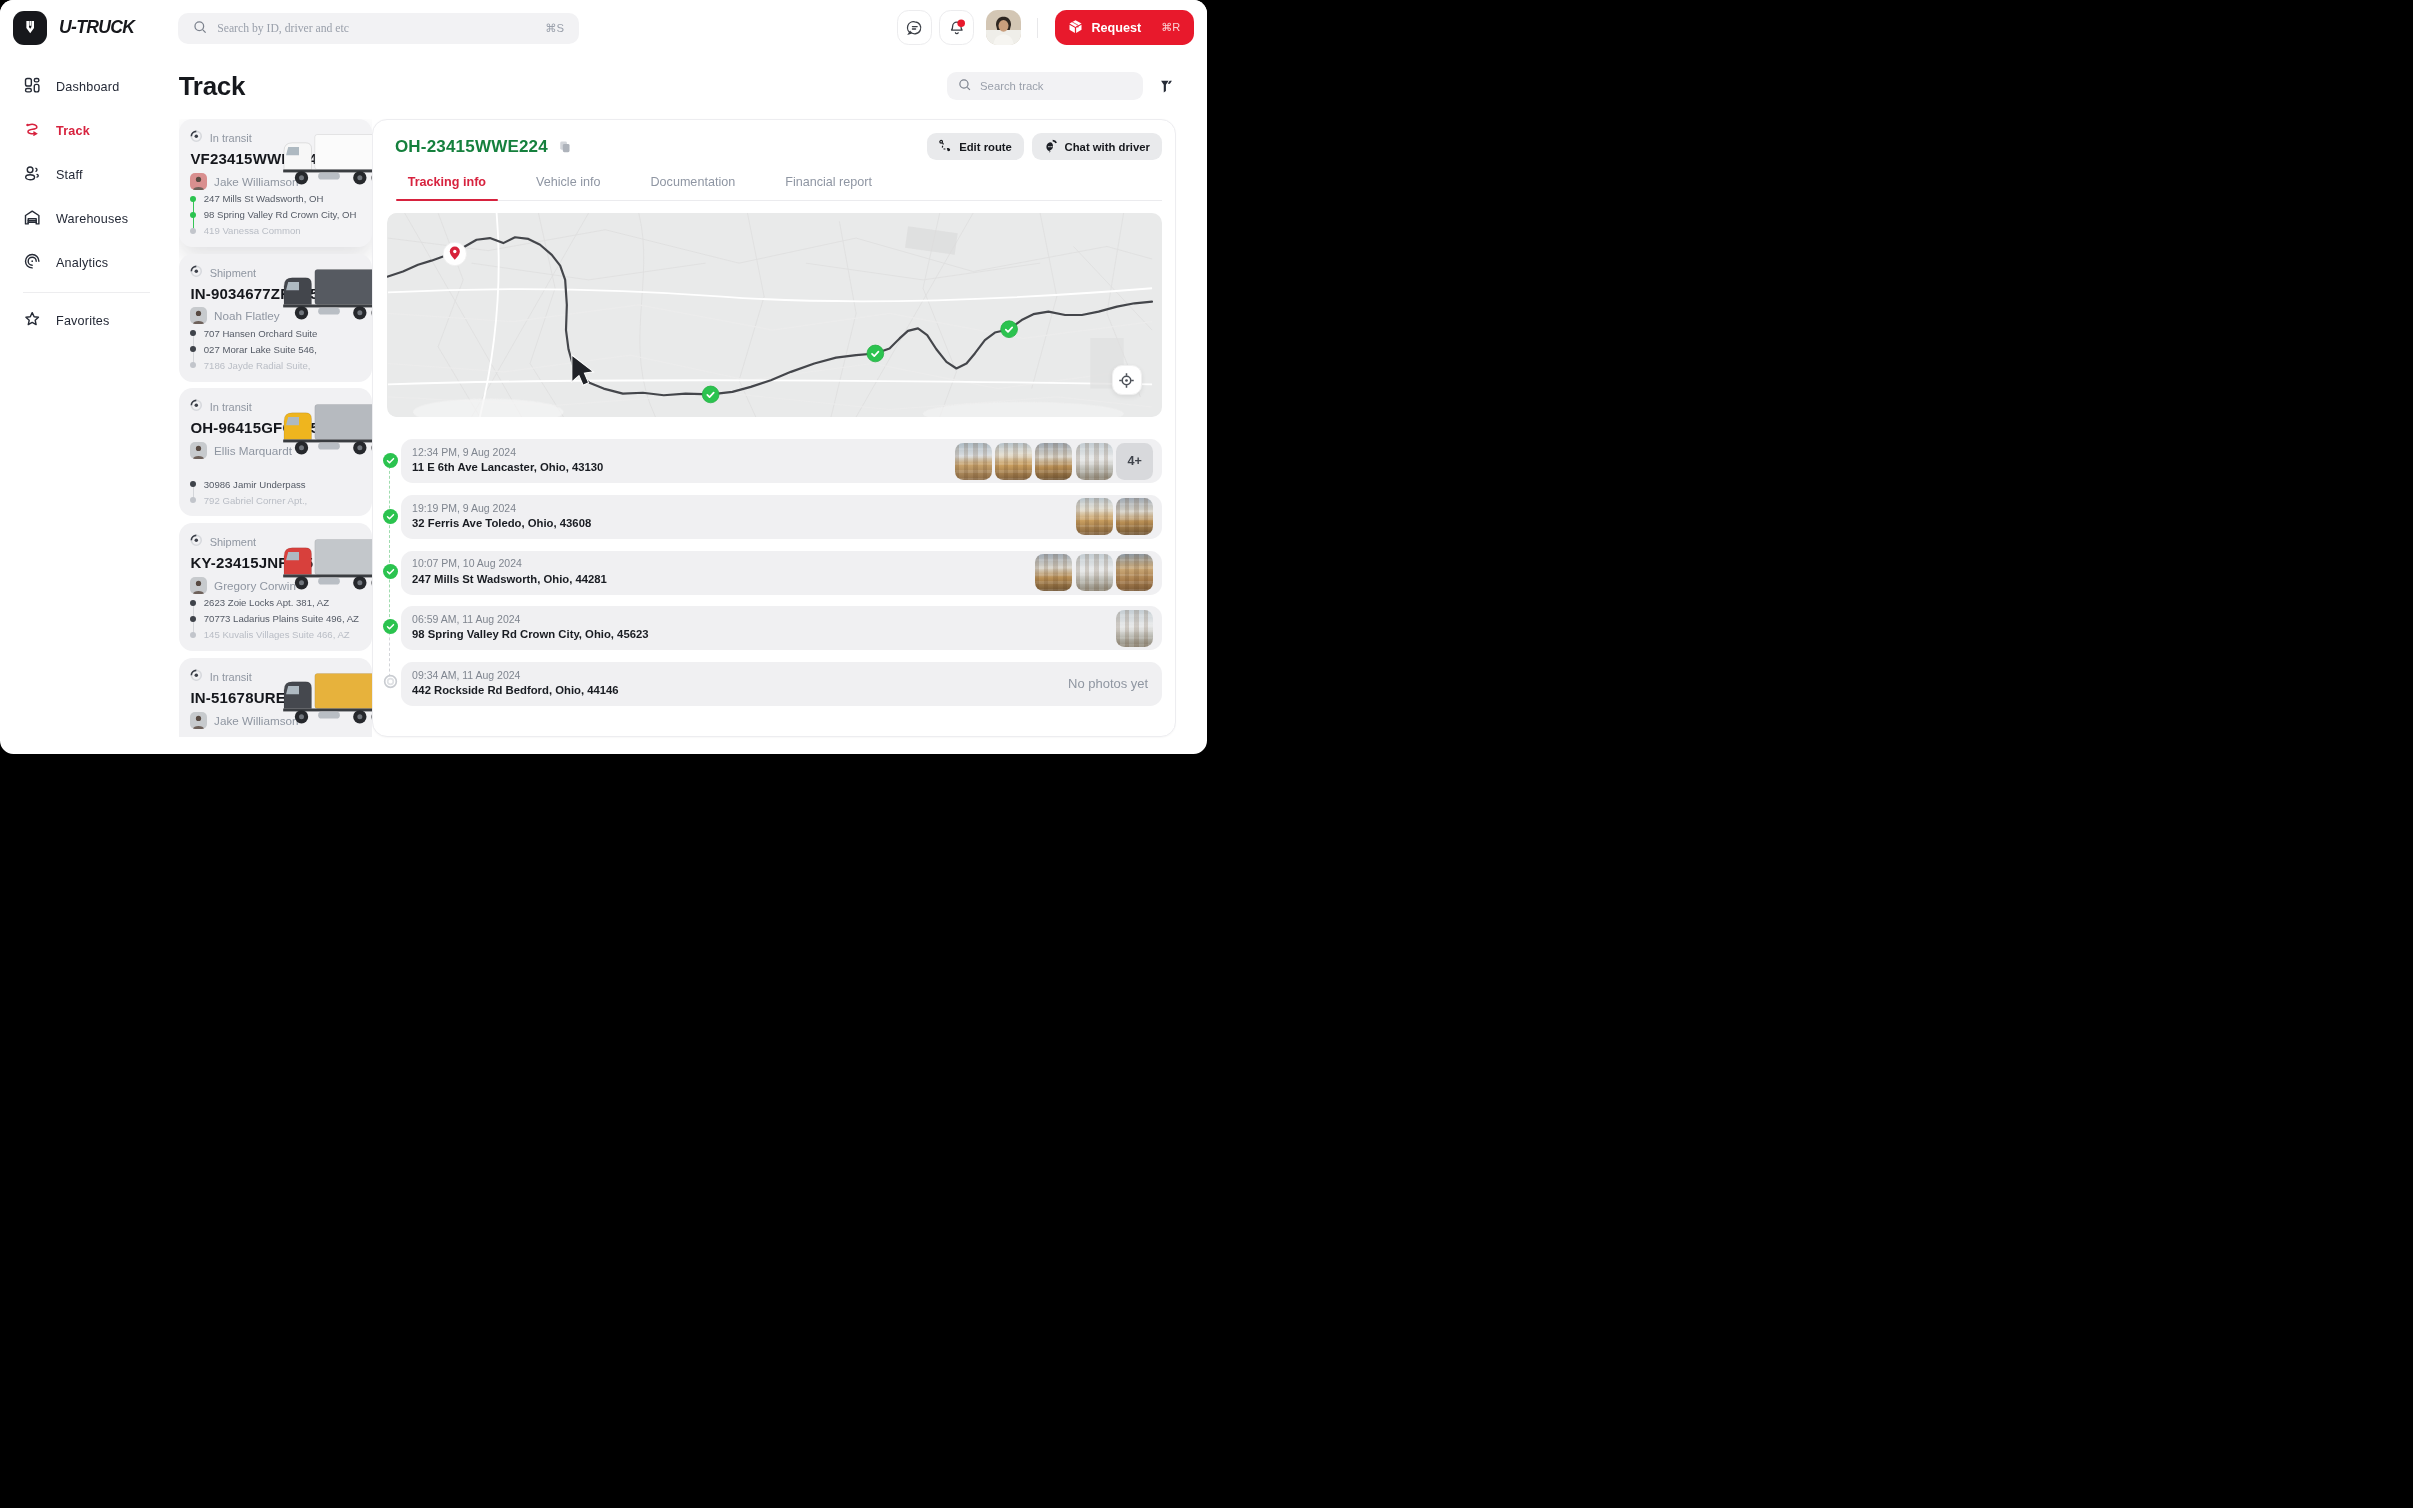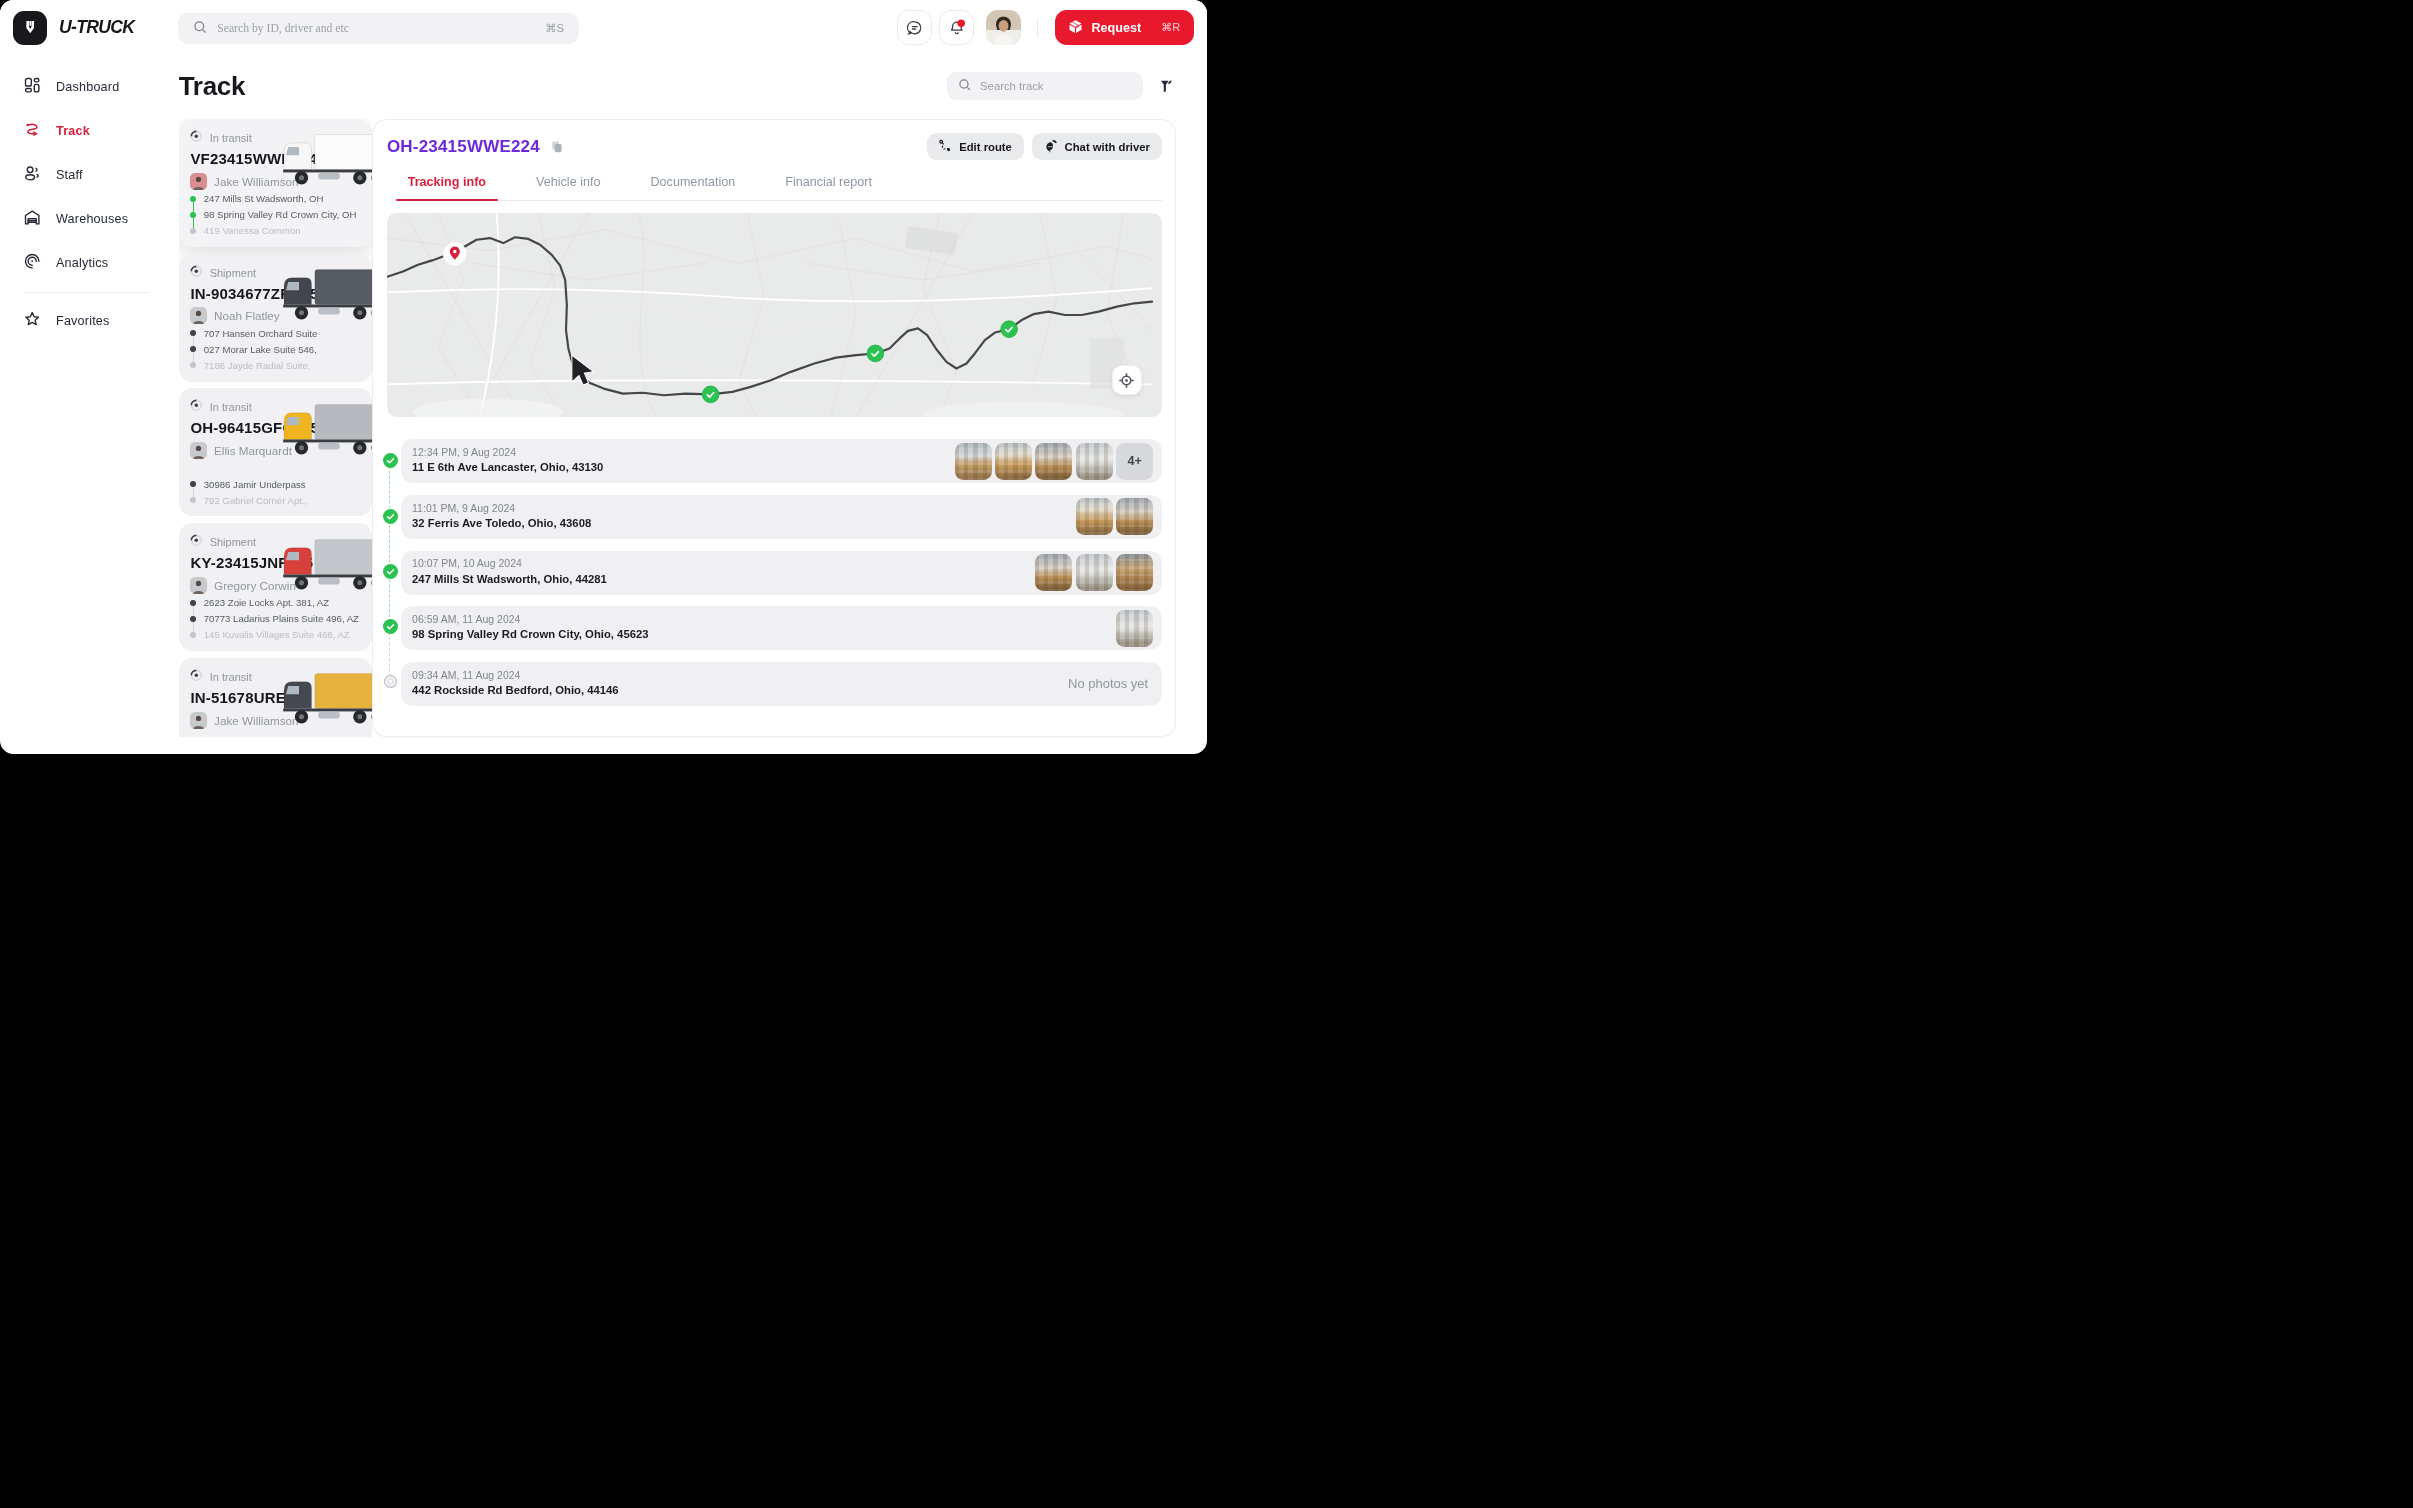--- a/index.html
+++ b/index.html
@@ -62,21 +62,21 @@
   .dot.green { background:#2bc34f; }
   .dot.dark { background:#3f434a; }
   .dot.gray { background:#c2c5cb; }
   .stop .s-text { font-size:9.6px; color:#555b66; white-space:nowrap; }
   .stop.future .s-text { color:#b9bdc5; }
   .card-truck { position:absolute; top:13.4px; right:-25px; width:126px; pointer-events:none; }
 
   
   .detail { flex:1; height:618px; background:#fff; border:0.8px solid #ededf0; border-radius:15px; box-shadow:0 0.8px 1.7px rgba(20,24,32,.03); overflow:hidden; }
   .detail-head { display:flex; align-items:center; padding:13.4px 13.4px 0 14.2px; }
-  .detail-id { font-size:17px; font-weight:800; color:#6d28d9; letter-spacing:0.2px; }
+  .detail-id { font-size:17px; font-weight:800; color:#15803d; letter-spacing:0.2px;margin-left:8px; }
   .copy-btn { margin-left:8.4px; width:17px; height:17px; display:flex; align-items:center; justify-content:center; cursor:pointer; }
   .head-actions { margin-left:auto; display:flex; gap:8.4px; }
   .soft-btn { height:27px; border:none; border-radius:9.2px; background:#e9eaec; color:#16181d; font-size:11.3px; font-weight:600; display:flex; align-items:center; gap:6.7px; padding:0 11.7px; cursor:pointer; font-family:"Liberation Sans",sans-serif;justify-content:flex-end; }
 
   .tabs { display:flex; gap:50px; margin:15px 13.4px 0 35px; border-bottom:0.8px solid #ebebee; }
   .tab { position:relative; padding-bottom:11px; font-size:12.6px; color:#8f96a3; cursor:pointer; white-space:nowrap; }
   .tab.active { color:#d7223e; font-weight:700; }
   .tab.active::after { content:""; position:absolute; left:-11.7px; right:-11.7px; bottom:-0.8px; height:2.5px; border-radius:2.5px; background:#d7223e; }
 
   .map-wrap { position:relative; margin:11.7px 13.4px 0 14.2px; height:204px; border-radius:10px; overflow:hidden; background:#e9eaea; }
@@ -608,21 +608,21 @@
                   <div class="tl-addr">11 E 6th Ave Lancaster, Ohio, 43130</div>
                   <div class="tl-photos">
                     <div class="photo v0"></div>
                     <div class="photo v1"></div>
                     <div class="photo v2"></div>
                     <div class="photo v3"></div>
                     <div class="photo-more">4+</div>
                   </div>
                 </div>
                 <div class="tl-row">
-                  <div class="tl-time">11:01 PM, 9 Aug 2024</div>
+                  <div class="tl-time">19:19 PM, 9 Aug 2024</div>
                   <div class="tl-addr">32 Ferris Ave Toledo, Ohio, 43608</div>
                   <div class="tl-photos">
                     <div class="photo v1"></div>
                     <div class="photo v2"></div>
                   </div>
                 </div>
                 <div class="tl-row">
                   <div class="tl-time">10:07 PM, 10 Aug 2024</div>
                   <div class="tl-addr">247 Mills St Wadsworth, Ohio, 44281</div>
                   <div class="tl-photos">

